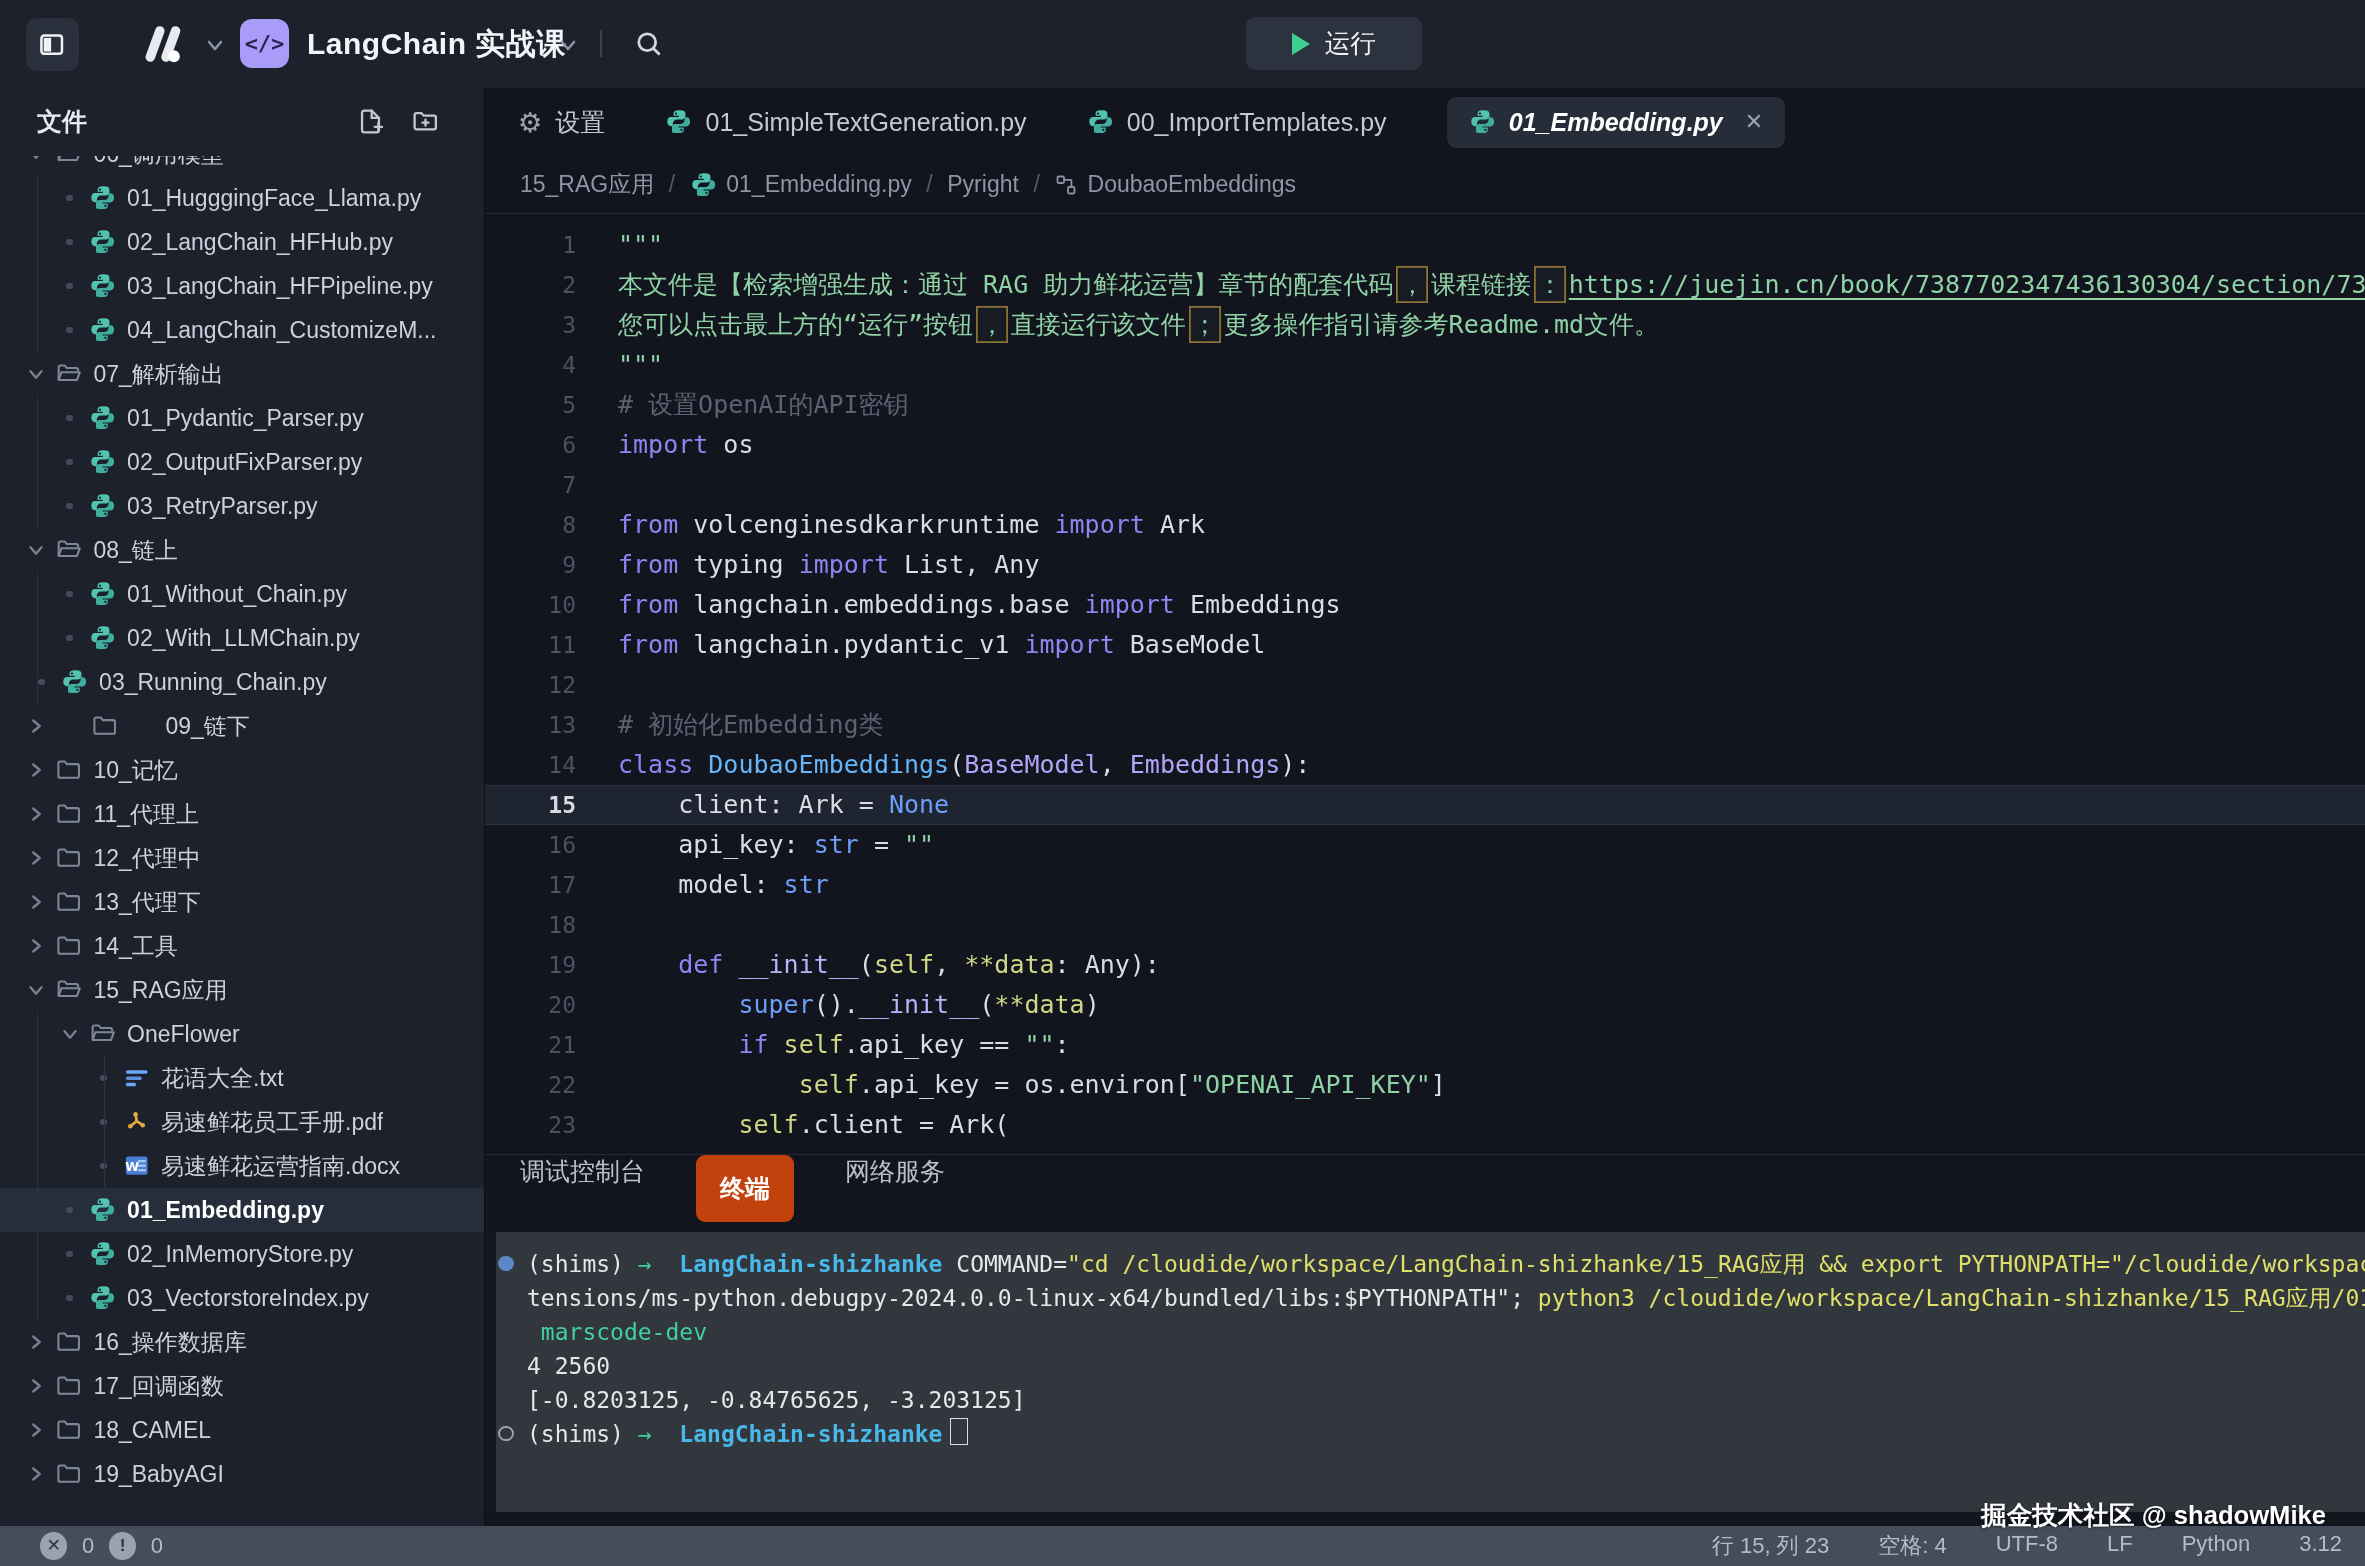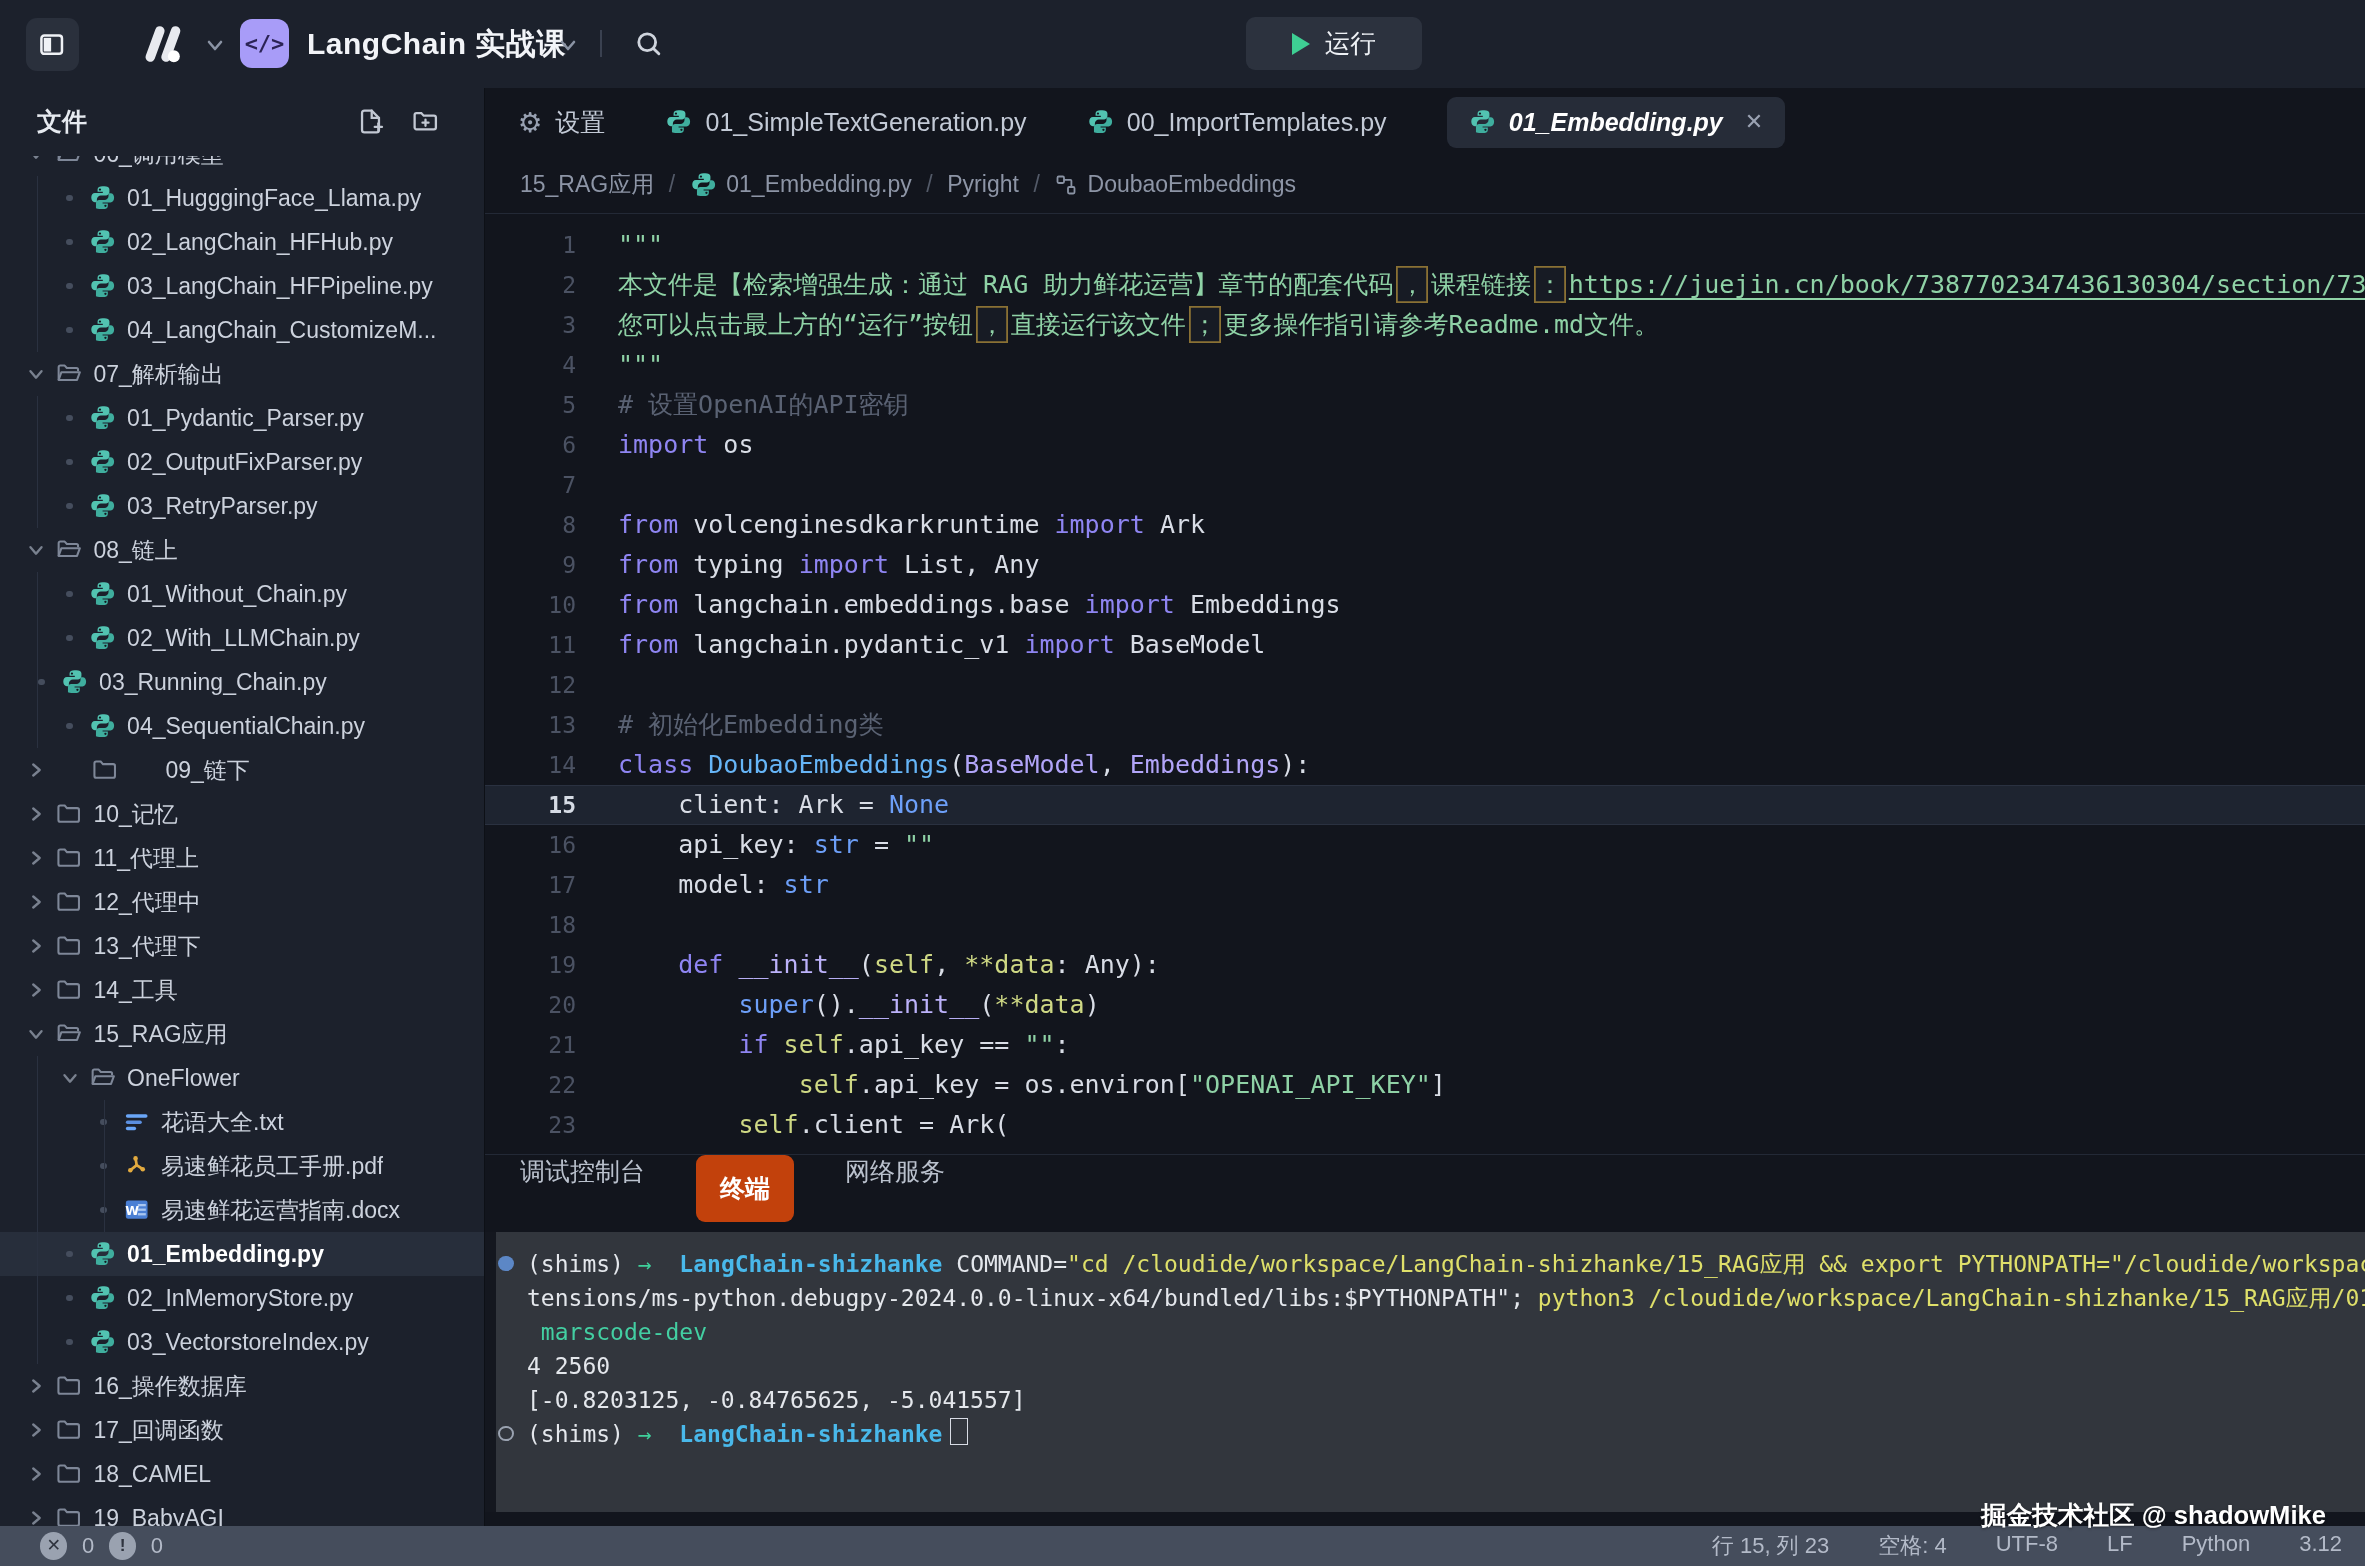--- a/index.html
+++ b/index.html
@@ -352,34 +352,20 @@
             <span class="ficon">
               <svg width="27.4" height="27.4" viewBox="0 0 24 24">
                 <path fill="#52c3b1" d="M11.8 2C9.4 2 7.5 2.9 7.5 4.8v2.1h4.6v.9H5.2C3.2 7.8 2 9.6 2 11.9s1.1 4.1 3.1 4.1h1.8v-2.5c0-2 1.6-3.5 3.6-3.5h4.6c1.6 0 2.8-1.3 2.8-2.9V4.8C17.9 3 15.9 2 13.5 2z"></path>
                 <path fill="#3fae9e" d="M12.2 22c2.4 0 4.3-.9 4.3-2.8v-2.1h-4.6v-.9h6.9c2 0 3.2-1.8 3.2-4.1s-1.1-4.1-3.1-4.1h-1.8v2.5c0 2-1.6 3.5-3.6 3.5H8.9c-1.6 0-2.8 1.3-2.8 2.9v4.3C6.1 21 8.1 22 10.5 22z"></path>
                 <circle cx="9.6" cy="4.9" r="1" fill="#141820"></circle>
                 <circle cx="14.4" cy="19.1" r="1" fill="#141820"></circle>
               </svg>
             </span>
             <span class="tlabel">03_Running_Chain.py</span>
           </div>
-          <div class="trow g1" style="padding-left: 52px;">
-            <span class="lead">
-              <span class="dot"></span>
-            </span>
-            <span class="ficon">
-              <svg width="27.4" height="27.4" viewBox="0 0 24 24">
-                <path fill="#52c3b1" d="M11.8 2C9.4 2 7.5 2.9 7.5 4.8v2.1h4.6v.9H5.2C3.2 7.8 2 9.6 2 11.9s1.1 4.1 3.1 4.1h1.8v-2.5c0-2 1.6-3.5 3.6-3.5h4.6c1.6 0 2.8-1.3 2.8-2.9V4.8C17.9 3 15.9 2 13.5 2z"></path>
-                <path fill="#3fae9e" d="M12.2 22c2.4 0 4.3-.9 4.3-2.8v-2.1h-4.6v-.9h6.9c2 0 3.2-1.8 3.2-4.1s-1.1-4.1-3.1-4.1h-1.8v2.5c0 2-1.6 3.5-3.6 3.5H8.9c-1.6 0-2.8 1.3-2.8 2.9v4.3C6.1 21 8.1 22 10.5 22z"></path>
-                <circle cx="9.6" cy="4.9" r="1" fill="#141820"></circle>
-                <circle cx="14.4" cy="19.1" r="1" fill="#141820"></circle>
-              </svg>
-            </span>
-            <span class="tlabel">04_SequentialChain.py</span>
-          </div>
           <div class="trow" style="padding-left: 18.3px; gap: 36px;">
             <span class="lead">
               <svg width="22" height="22" viewBox="0 0 24 24">
                 <polyline points="9,6 16,12 9,18" fill="none" stroke="#79818f" stroke-width="2.6" stroke-linecap="round" stroke-linejoin="round"></polyline>
               </svg>
             </span>
             <span class="ficon">
               <svg width="27.4" height="27.4" viewBox="0 0 24 24">
                 <path fill="none" stroke="#7e8798" stroke-width="1.8" d="M3 6.5C3 5.6 3.7 4.9 4.6 4.9h3.9l2 2.2h8.9c.9 0 1.6.7 1.6 1.6v8.8c0 .9-.7 1.6-1.6 1.6H4.6c-.9 0-1.6-.7-1.6-1.6z"></path>
               </svg>
@@ -733,21 +719,21 @@
             <div class="ptab">调试控制台</div>
             <div class="ptab active">终端</div>
             <div class="ptab">网络服务</div>
           </div>
         <div class="term-wrap">
           <div class="term" id="term">
               <div class="tline"><span class="gmark filled"></span><span class="tt-wh">(shims) </span><span class="tt-grn">→</span><span class="tt-cy">  LangChain-shizhanke </span><span class="tt-wh">COMMAND=</span><span class="tt-yl">"cd /cloudide/workspace/LangChain-shizhanke/15_RAG应用 &amp;&amp; export PYTHONPATH="/cloudide/workspace</span></div>
               <div class="tline"><span class="tt-wh">tensions/ms-python.debugpy-2024.0.0-linux-x64/bundled/libs:$PYTHONPATH"; </span><span class="tt-yl">python3 /cloudide/workspace/LangChain-shizhanke/15_RAG应用/01_</span></div>
               <div class="tline"><span class="tt-tl"> marscode-dev</span></div>
               <div class="tline"><span class="tt-wh">4 2560</span></div>
-              <div class="tline"><span class="tt-wh">[-0.8203125, -0.84765625, -5.041557]</span></div>
+              <div class="tline"><span class="tt-wh">[-0.8203125, -0.84765625, -3.203125]</span></div>
               <div class="tline"><span class="gmark open"></span><span class="tt-wh">(shims) </span><span class="tt-grn">→</span><span class="tt-cy">  LangChain-shizhanke</span><span class="cursor"></span></div>
             </div>
         </div>
       </div>
     </div>
   </div>
 
   <footer class="statusbar">
     <div class="sb-left">
       <span class="sb-ic">✕</span>

